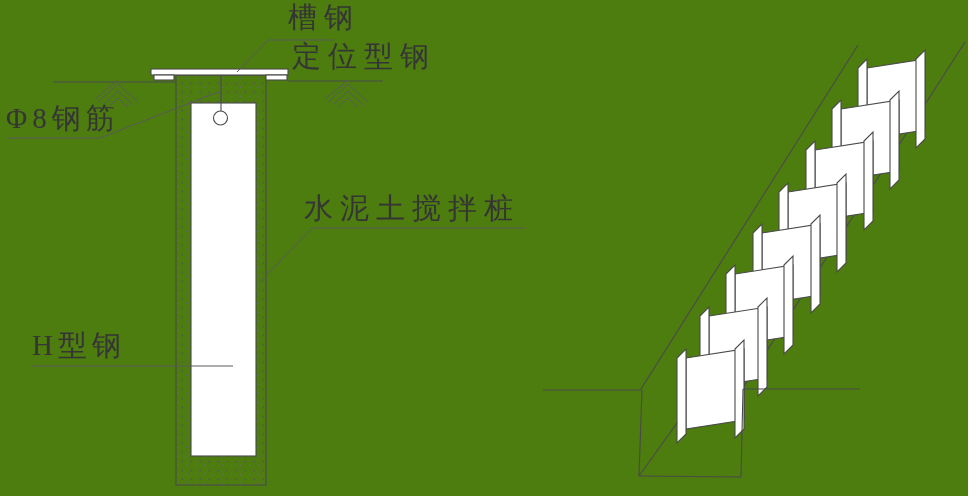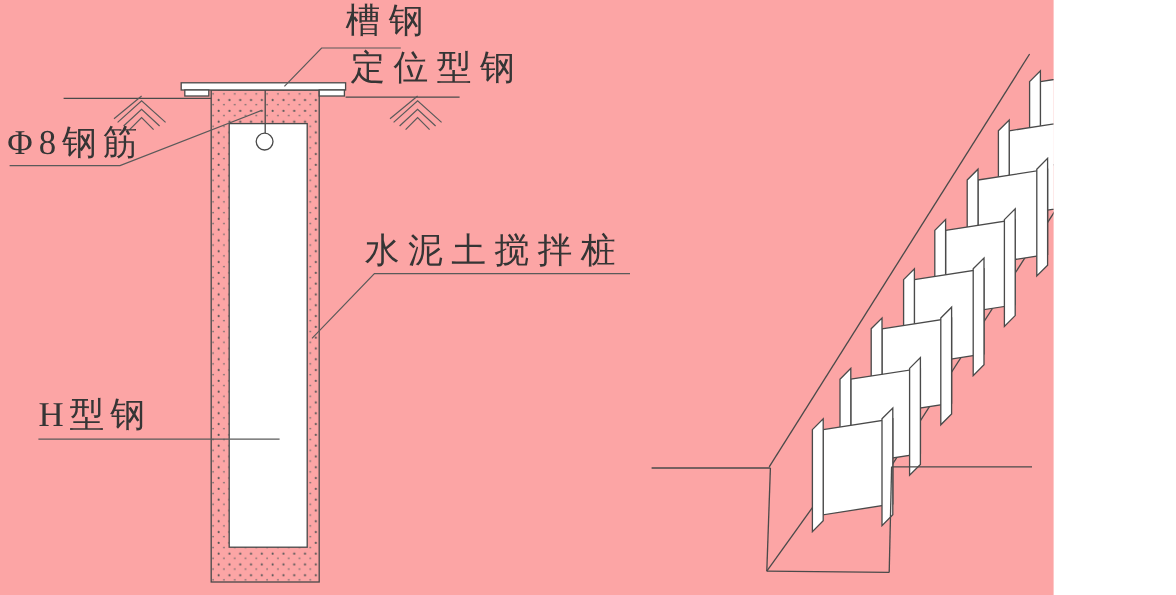--- a/index.html
+++ b/index.html
@@ -1,16 +1,16 @@
 <!DOCTYPE html>
 <html><head>
 <meta charset="utf-8">
 <style>
   html,body{margin:0;padding:0;background:#ffffff;}
-  #stage{position:relative;width:878px;height:496px;background:#fca5a5;overflow:hidden;}
+  #stage{position:relative;width:968px;height:496px;background:#4d7c0f;overflow:hidden;}
   svg{display:block;}
   .ln{stroke:#4a4a4a;stroke-width:1.1;fill:none;stroke-linecap:butt;}
   .thin{stroke:#5a5a5a;stroke-width:1;fill:none;}
   .fw{fill:#ffffff;stroke:#4a4a4a;stroke-width:1.1;}
   .cjk{font-family:"Liberation Serif","DejaVu Serif",serif;font-size:29px;fill:#353535;letter-spacing:7px;}
   .cjk-s{font-family:"Liberation Serif","DejaVu Serif",serif;font-size:29px;fill:#353535;letter-spacing:5px;}
 </style>
 </head>
 <body>
 

